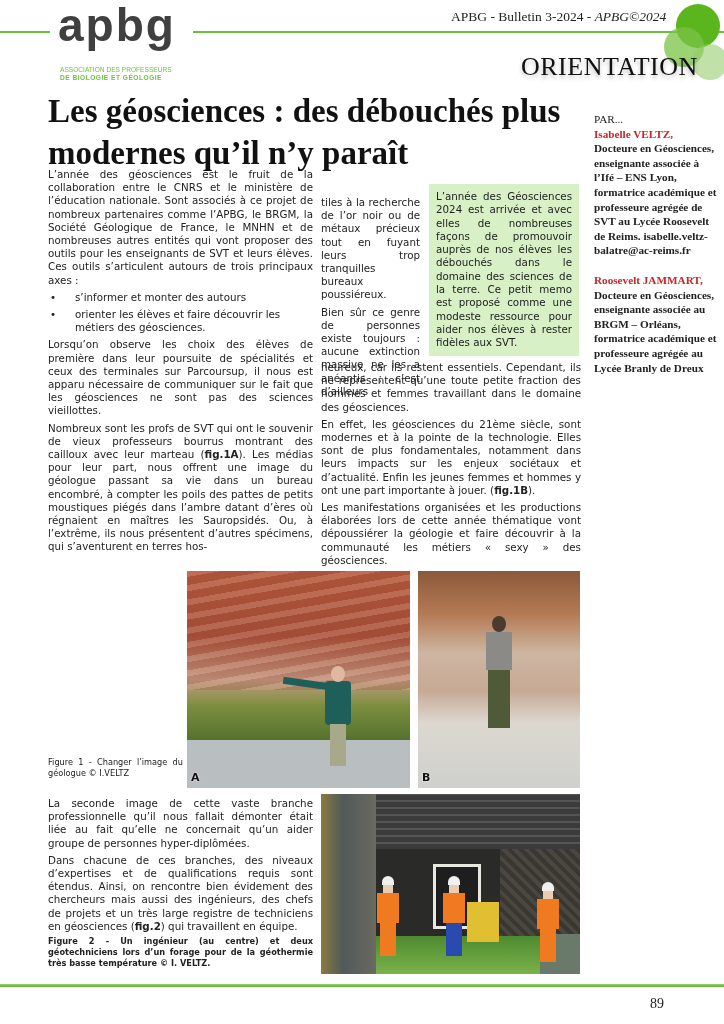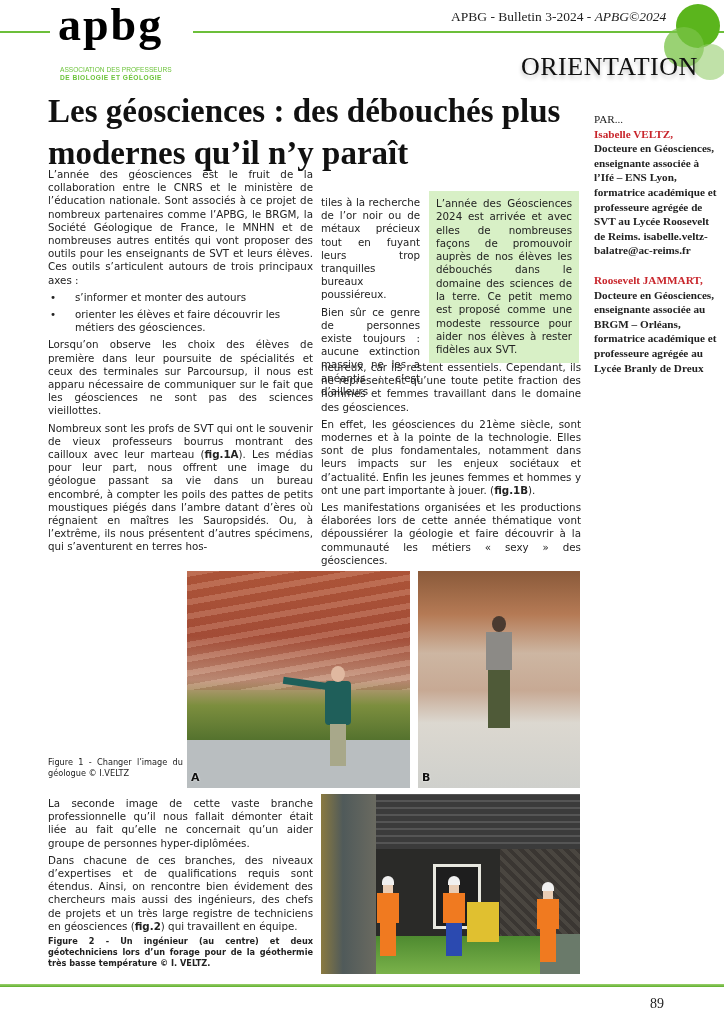--- a/index.html
+++ b/index.html
@@ -6,21 +6,21 @@
   html, body { width: 724px; height: 1024px; background: #ffffff; overflow: hidden; }
   body { position: relative; font-family: "DejaVu Sans", sans-serif; color: #1a1a1a; }
 
   .hline { position: absolute; height: 2px; background: #6cbf3a; }
   #top-line-left { left: 0; top: 31px; width: 50px; }
   #top-line-right { left: 193px; top: 31px; width: 531px; }
   #bottom-line { left: 0; top: 984px; width: 724px; height: 3px; background: linear-gradient(#9bd06e,#5faf2d); }
 
   
   #logo { position: absolute; left: 52px; top: 8px; width: 140px; height: 72px; }
-  #logo .word { position: absolute; left: 6px; top: -6px; font-family: Liberation Serif, serif; font-weight: bold; font-size: 46px; letter-spacing: 2px; color: #000000; line-height: 1; text-align: center; }
+  #logo .word { position: absolute; left: 6px; top: -6px; font-family: Liberation Sans, sans-serif; font-weight: bold; font-size: 46px; letter-spacing: 2px; color: #404040; line-height: 1; text-align: center; }
   #logo .sub1, #logo .sub2 { position: absolute; left: 8px; font-size: 6.6px; color: #6cc33a; white-space: nowrap; font-family: "Liberation Sans", sans-serif; }
   #logo .sub1 { top: 58px; }
   #logo .sub2 { top: 66px; font-weight: bold; letter-spacing: 0.5px; }
 
   
   #bulletin-line { position: absolute; left: 451px; top: 9px; font-family: "Liberation Serif", serif; font-size: 13.5px; color: #222; white-space: nowrap; }
   #bulletin-line i { font-style: italic; }
   .circle { position: absolute; border-radius: 50%; }
   #c1 { left: 676px; top: 4px; width: 44px; height: 44px; background: #5bb51d; }
   #c2 { left: 664px; top: 27px; width: 40px; height: 40px; background: rgba(120,195,70,0.75); }
@@ -39,21 +39,21 @@
   .body-text { font-family: "DejaVu Sans", sans-serif; font-size: 10.3px; line-height: 13.2px; text-align: justify; color: #222; }
   .body-text p { margin-bottom: 4px; }
   .body-text b { font-weight: bold; }
 
   #col1 { position: absolute; left: 48px; top: 168px; width: 265px; }
   #col1 ul { list-style: none; }
   #col1 li { position: relative; padding-left: 27px; margin-bottom: 4px; text-align: left; }
   #col1 li::before { content: "•"; position: absolute; left: 2px; top: 0; }
 
   #col2-top { position: absolute; left: 321px; top: 196px; width: 99px; }
-  #callout { position: absolute; left: 429px; top: 191px; width: 150px; height: 172px; background: #d8f0c6; padding: 6px 7px; font-size: 10.3px; line-height: 13.3px; text-align: justify; }
+  #callout { position: absolute; left: 429px; top: 184px; width: 150px; height: 172px; background: #d8f0c6; padding: 6px 7px; font-size: 10.3px; line-height: 13.3px; text-align: justify; }
   #col2-bottom { position: absolute; left: 321px; top: 361px; width: 260px; }
 
   
   .photo { position: absolute; overflow: hidden; }
   #fig1a { left: 187px; top: 571px; width: 223px; height: 217px; background: linear-gradient(180deg,#b45a3c 0%,#a8503a 30%,#c49a84 50%,#7c8e3e 62%,#54722e 78%,#9aa0a0 88%,#c0c4c6 100%); }
   #fig1a .rock { position:absolute; left:0; top:0; width:100%; height:55%; background: repeating-linear-gradient(170deg, rgba(220,170,150,0.25) 0 6px, rgba(140,60,40,0.2) 6px 14px); }
   #fig1a .road { position:absolute; left:0; bottom:0; width:100%; height:22%; background:#b9bec0; }
   #fig1a .man { position:absolute; left:138px; top:95px; width:26px; height:100px; }
   #fig1a .man .head { position:absolute; left:6px; top:0; width:14px; height:16px; border-radius:50%; background:#e0b8a0; }
   #fig1a .man .coat { position:absolute; left:0; top:15px; width:26px; height:44px; background:#1f5f5a; border-radius:4px; }

